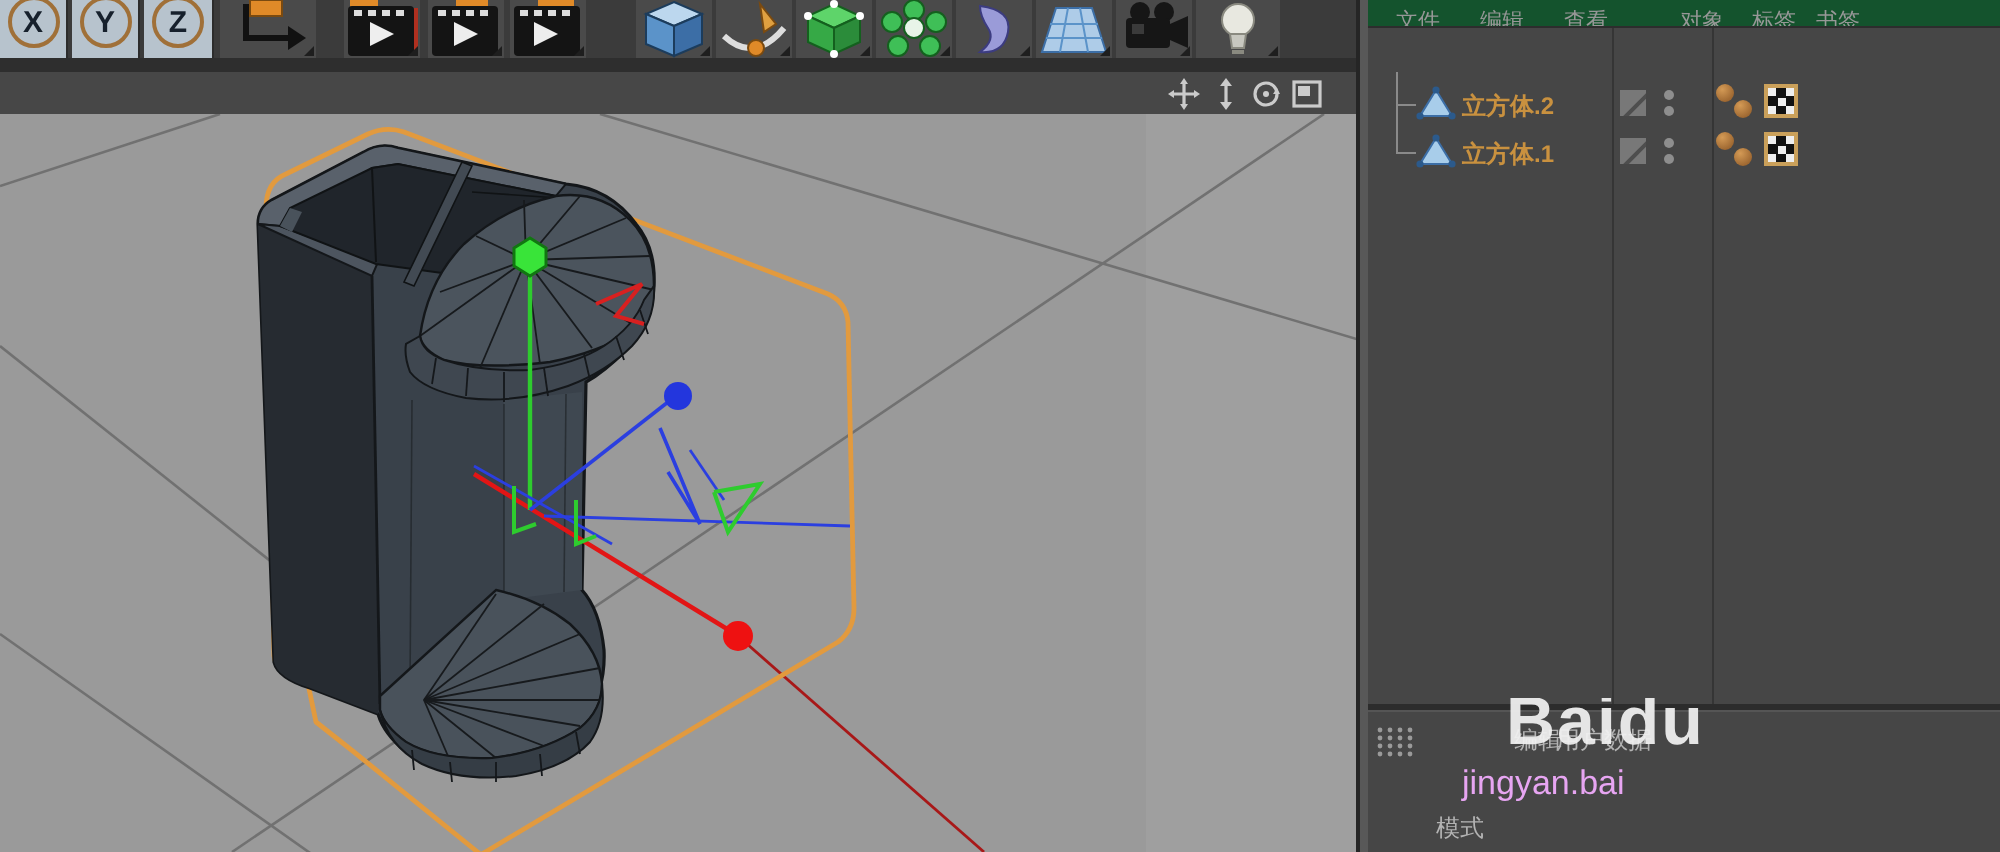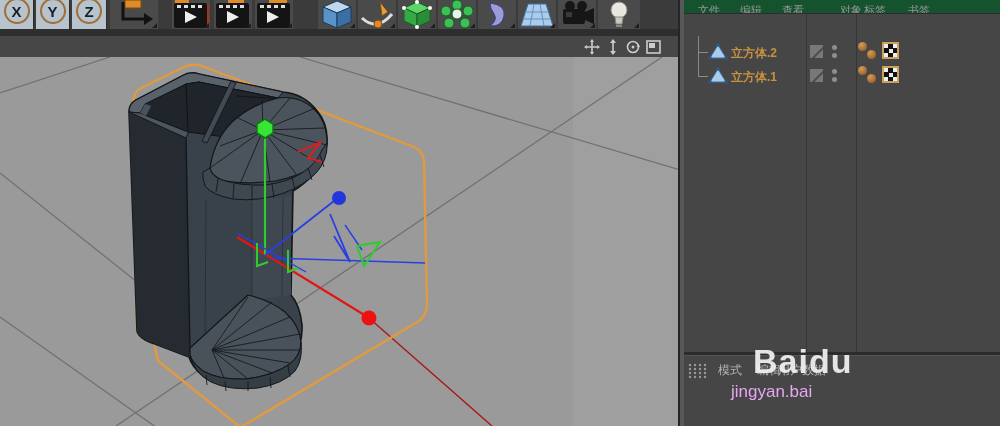--- a/index.html
+++ b/index.html
@@ -339,21 +339,21 @@
 
   <div id="pedge1" class="abs"></div>
   <div id="pedge2" class="abs"></div>
   <div id="rpanel" class="abs"></div>
 
   <div id="ommenu" class="abs">
     <span class="omitem" style="left:14px">文件</span>
     <span class="omitem" style="left:56px">编辑</span>
     <span class="omitem" style="left:98px">查看</span>
     <span class="omitem" style="left:156px">对象</span>
-    <span class="omitem" style="left:180px">标签</span>
+    <span class="omitem" style="left:192px">标签</span>
     <span class="omitem" style="left:224px">书签</span>
   </div>
 
   <div class="divcol abs" style="left:806px;"></div>
   <div class="divcol abs" style="left:856px;"></div>
 
   <div class="treeline abs" style="left:698px;top:36px;width:1px;height:41px;"></div>
   <div class="treeline abs" style="left:698px;top:52px;width:10px;height:1px;"></div>
   <div class="treeline abs" style="left:698px;top:76px;width:10px;height:1px;"></div>
 
@@ -419,21 +419,21 @@
         <circle cx="2" cy="10" r="1.2"></circle>
           <circle cx="7" cy="10" r="1.2"></circle>
           <circle cx="12" cy="10" r="1.2"></circle>
           <circle cx="17" cy="10" r="1.2"></circle>
         <circle cx="2" cy="14" r="1.2"></circle>
           <circle cx="7" cy="14" r="1.2"></circle>
           <circle cx="12" cy="14" r="1.2"></circle>
           <circle cx="17" cy="14" r="1.2"></circle>
       </g>
     </svg>
-    <span class="amtab" style="left:34px;">模式</span>
+    <span class="amtab" style="left:34px;margin-top:44px;">模式</span>
     <span class="amtab" style="left:73px;">编辑</span>
     <span class="amtab" style="left:94px;">用户数据</span>
   </div>
 
   <div id="wmlogo" class="abs">
     <span>Baidu</span>
   </div>
   <div id="wmtext" class="abs">jingyan.bai</div>
 
 </div>

